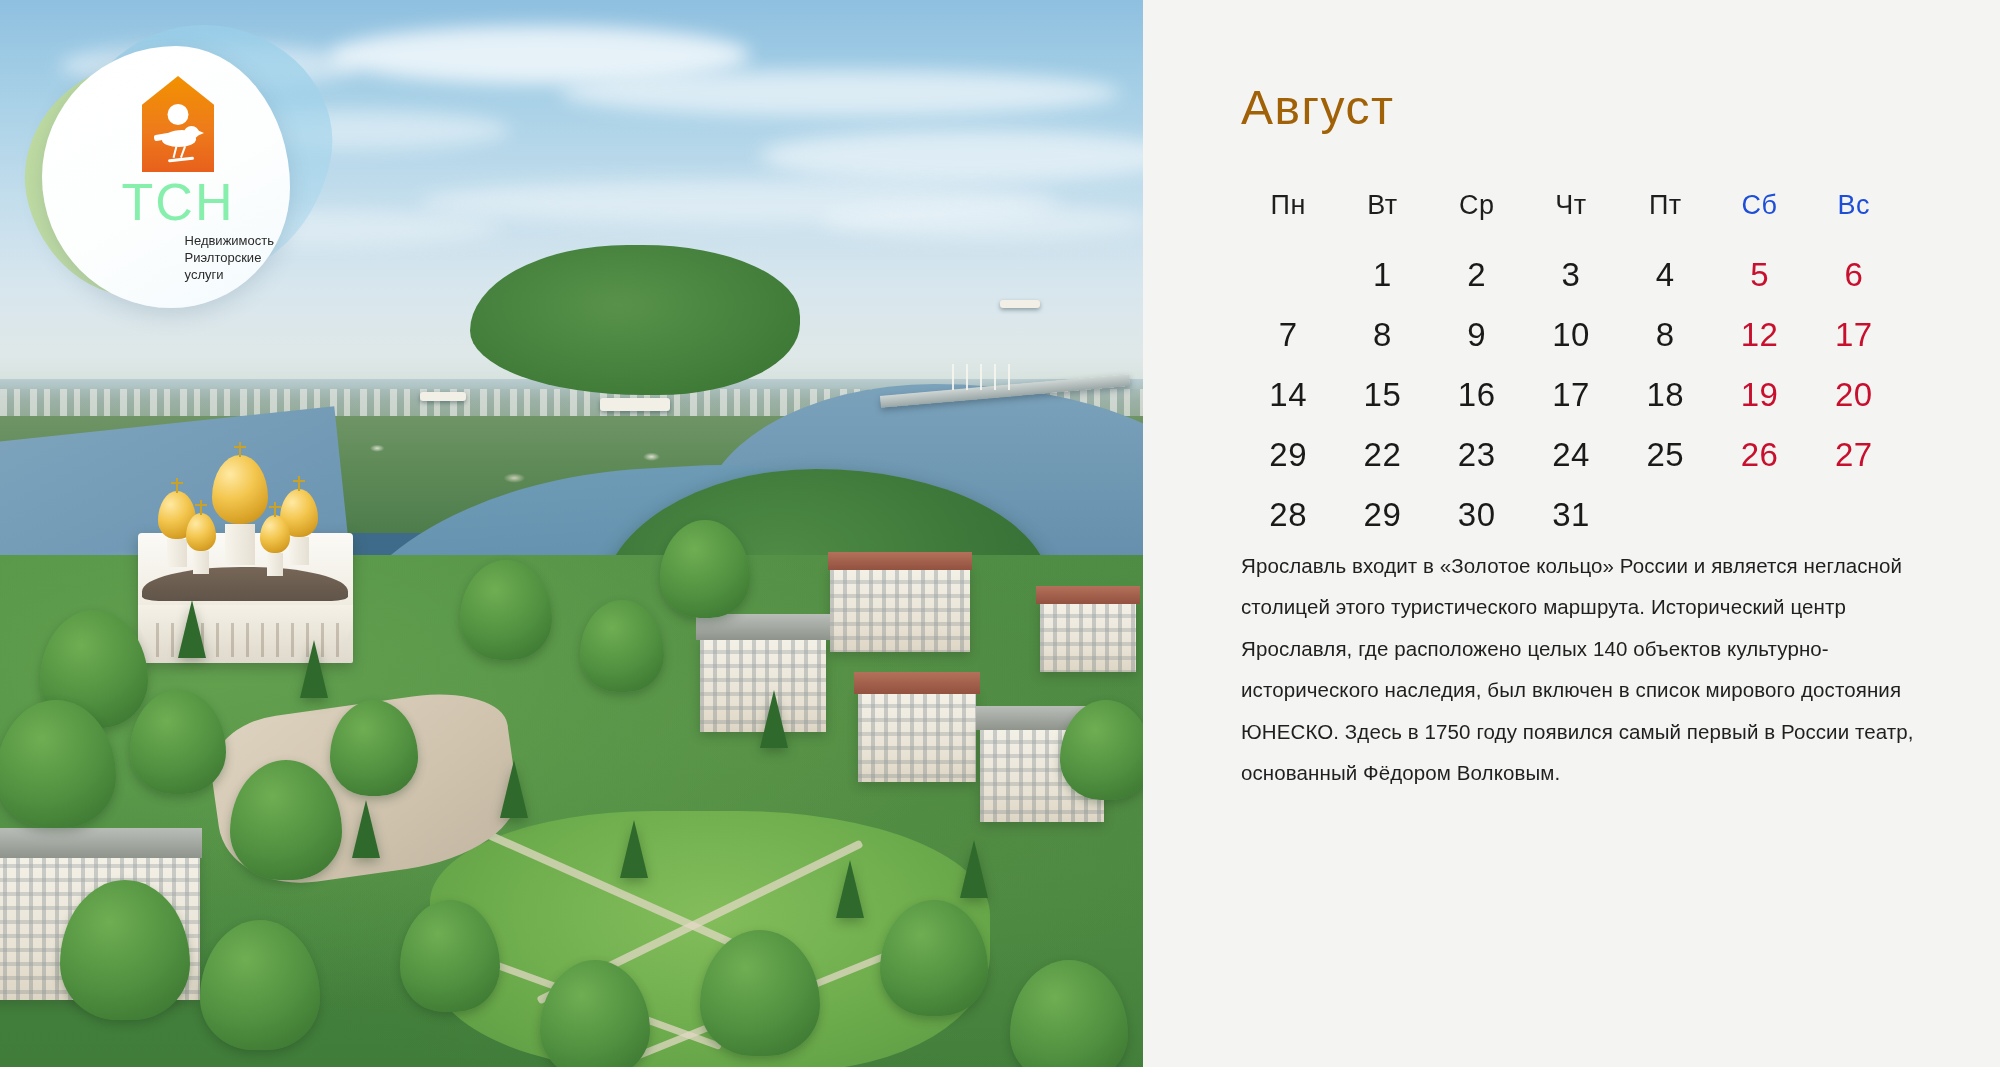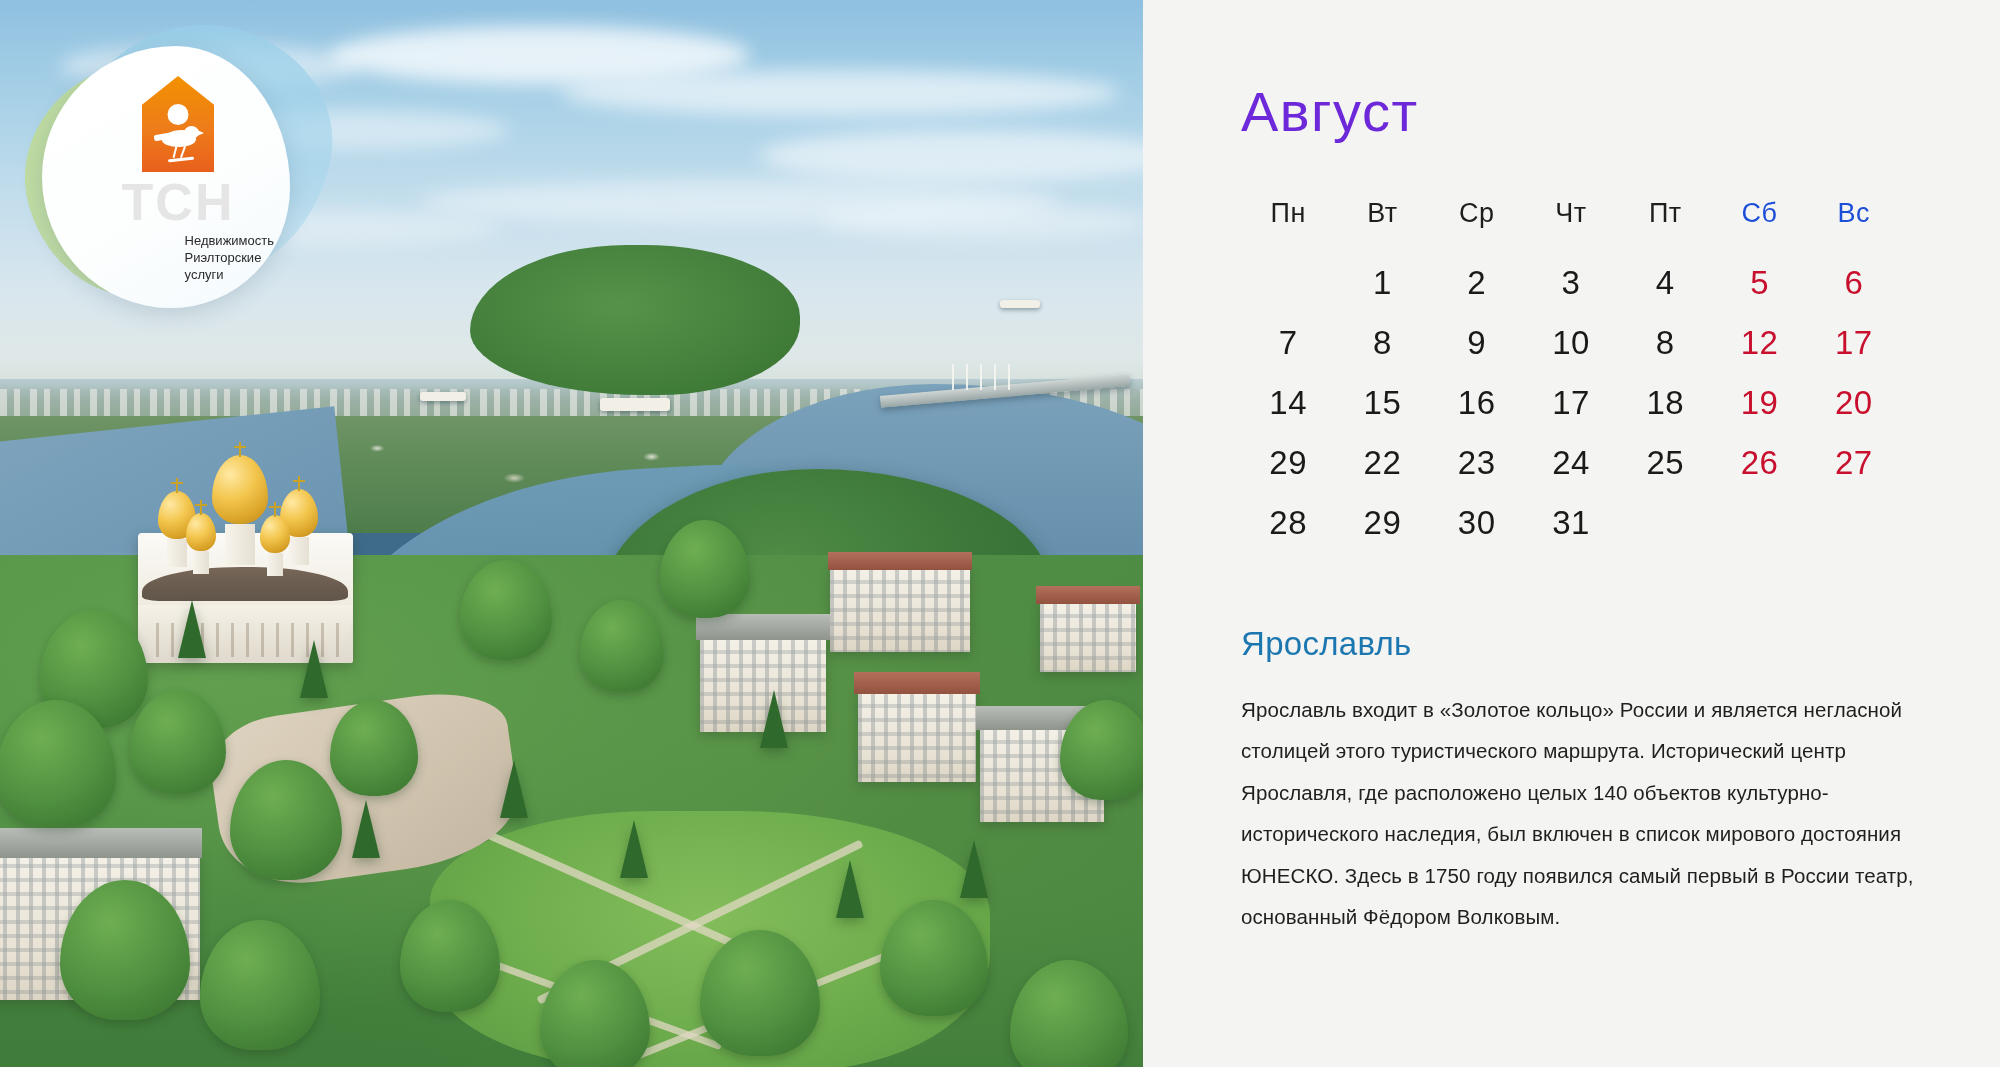--- a/index.html
+++ b/index.html
@@ -276,30 +276,30 @@
   .bird-leg {
     position:absolute; width:2px; height:12px; background:#ffffff; top:20px;
   }
   .perch {
     position:absolute; left:14px; top:32px; width:26px; height:3px;
     background:#ffffff; border-radius:2px; transform:rotate(-6deg);
   }
   .reg-mark {
     position:absolute; left:76px; top:74px; font-size:11px; color:#D9731A;
   }
-  .logo-text { font-size:52px; letter-spacing:2px; color:#e5e5e5; font-weight:700; line-height:1; margin-top:4px; }
+  .logo-text { font-size:52px; letter-spacing:2px; color:#86efac; font-weight:400; line-height:1; margin-top:4px; }
   .logo-tagline { font-size:13px; line-height:1.32; color:#2a2a2a; margin-top:4px; align-self:flex-end; padding-right:4px; }
 
   
   .info-panel {
     position:relative; width:857px; height:1067px;
     background:#F4F4F2; padding:84px 72px 0 98px;
   }
   .month-title {
-    font-size:56px; font-weight:300; color:#6d28d9;
+    font-size:48px; font-weight:300; color:#a16207;
     letter-spacing:1.5px; line-height:1; margin-bottom:58px;
   }
   .cal-grid { display:grid; grid-template-columns:repeat(7,1fr); width:660px; }
   .dow {
     font-size:27px; font-weight:300; color:#1e1e1e;
     text-align:center; padding-bottom:24px; letter-spacing:.5px;
   }
   .dow.weekend { color:#1d4ed8; }
   .day {
     font-size:33px; font-weight:400; color:#1a1a1a;
@@ -521,17 +521,16 @@
         <div class="day weekend">27</div>
         <div class="day">28</div>
         <div class="day">29</div>
         <div class="day">30</div>
         <div class="day">31</div>
         <div class="day empty"></div>
         <div class="day weekend empty"></div>
         <div class="day weekend empty"></div>
       </div>
 
-    <div class="city-title">Ярославль</div>
     <div class="city-desc">Ярославль входит в «Золотое кольцо» России и является негласной столицей этого туристического маршрута. Исторический центр Ярославля, где расположено целых 140 объектов культурно-исторического наследия, был включен в список мирового достояния ЮНЕСКО. Здесь в 1750 году появился самый первый в России театр, основанный Фёдором Волковым.</div>
   </div>
 
 </div>
 
 </body></html>

